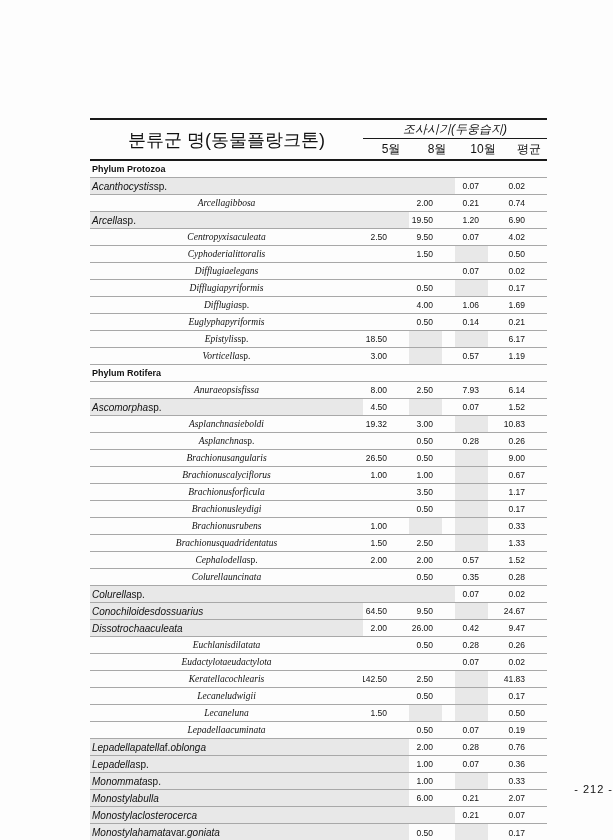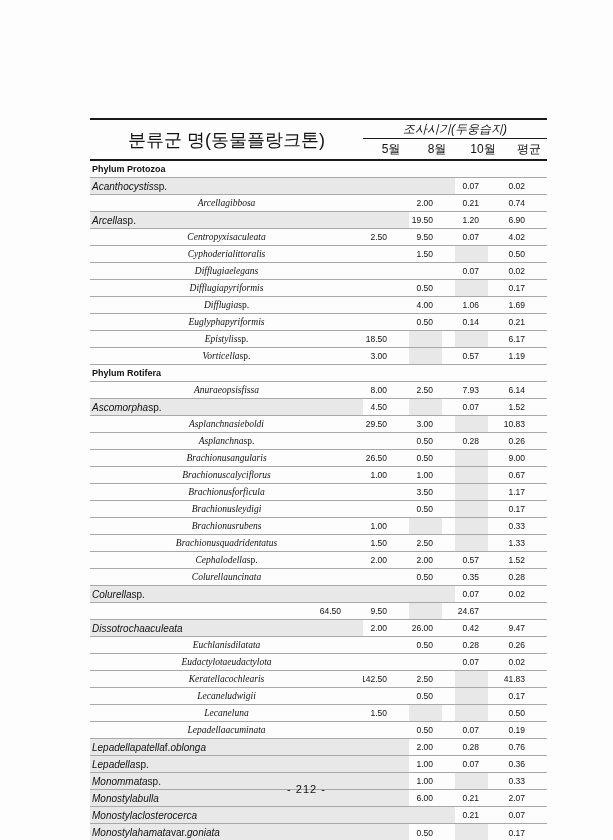--- a/index.html
+++ b/index.html
@@ -30,21 +30,21 @@
   .cell{display:flex;align-items:center;overflow:hidden;white-space:nowrap;}
   .name{font-size:10px;padding-left:2px;}
   .name.center{justify-content:center;font-family:"Liberation Serif","DejaVu Serif",serif;font-size:9.5px;padding-left:0;}
   .name.phylum{font-weight:bold;font-size:9px;}
   .val{justify-content:flex-end;padding-right:22px;font-size:8.5px;box-sizing:border-box;}
   .shade{background:var(--shade);}
   .val.patch{background-image:linear-gradient(var(--shade),var(--shade));
              background-size:calc(100% - 13px) 100%;background-repeat:no-repeat;}
   i{font-style:italic;}
 
-  .page-number{position:absolute;left:0;right:0;top:783px;text-align:center;
+  .page-number{position:absolute;left:0;right:0;top:783px;text-align:right;
                font-size:11px;letter-spacing:1px;}
 </style>
 </head>
 <body>
 
 <div class="page">
 
   <div class="table">
 
     <div class="thead">
@@ -185,21 +185,21 @@
           <div class="cell val">4.50</div>
           <div class="cell val patch"></div>
           <div class="cell val">0.07</div>
           <div class="cell val">1.52</div>
         </div>
         <div class="row">
           <div class="cell name center">
             <i>Asplanchna</i> 
             <i>sieboldi</i>
           </div>
-          <div class="cell val">29.50</div>
+          <div class="cell val">19.32</div>
           <div class="cell val">3.00</div>
           <div class="cell val patch"></div>
           <div class="cell val">10.83</div>
         </div>
         <div class="row">
           <div class="cell name center"><i>Asplanchna</i> sp.</div>
           <div class="cell val"></div>
           <div class="cell val">0.50</div>
           <div class="cell val">0.28</div>
           <div class="cell val">0.26</div>
@@ -282,20 +282,24 @@
           <div class="cell val">0.28</div>
         </div>
         <div class="row">
           <div class="cell name left shade"><i>Colurella</i> sp.</div>
           <div class="cell val shade"></div>
           <div class="cell val shade"></div>
           <div class="cell val">0.07</div>
           <div class="cell val">0.02</div>
         </div>
         <div class="row">
+          <div class="cell name left shade">
+            <i>Conochiloides</i> 
+            <i>dossuarius</i>
+          </div>
           <div class="cell val">64.50</div>
           <div class="cell val">9.50</div>
           <div class="cell val patch"></div>
           <div class="cell val">24.67</div>
         </div>
         <div class="row">
           <div class="cell name left shade">
             <i>Dissotrocha</i> 
             <i>aculeata</i>
           </div>

